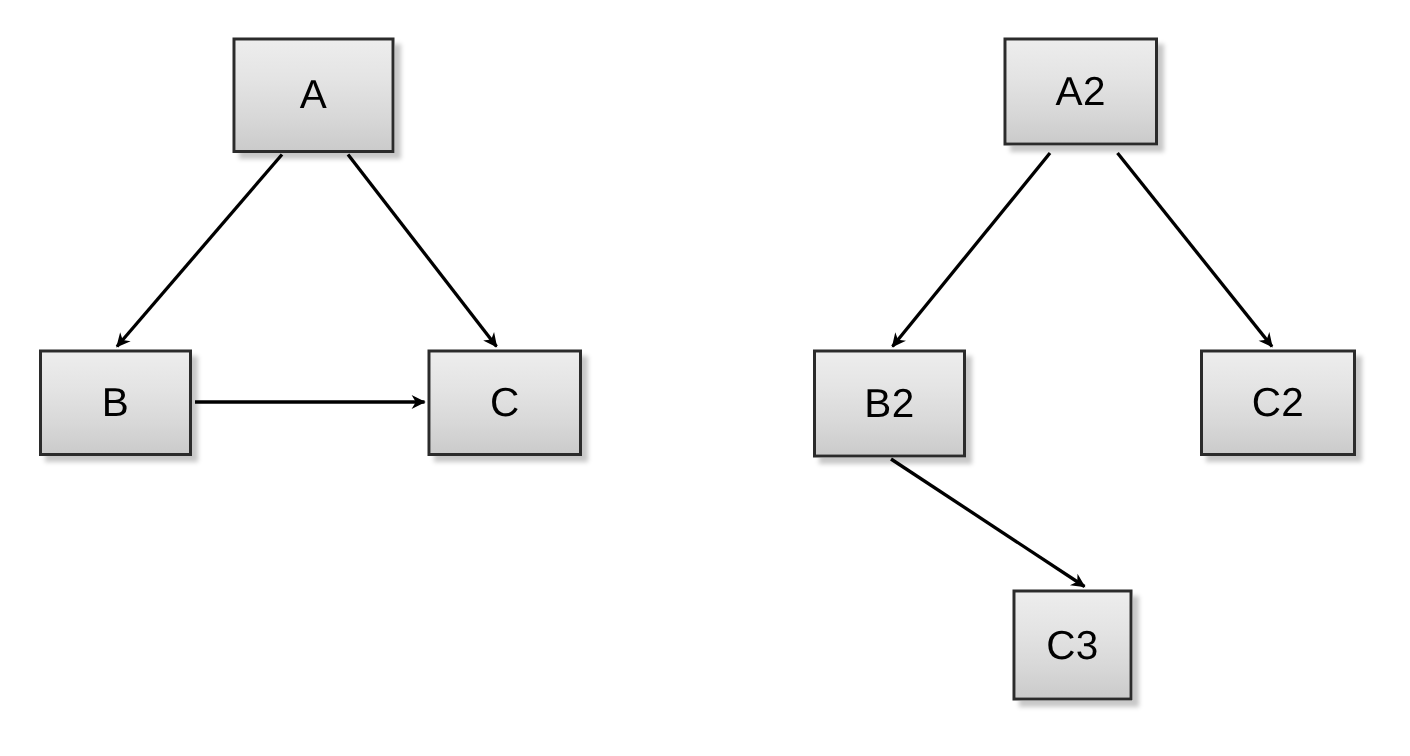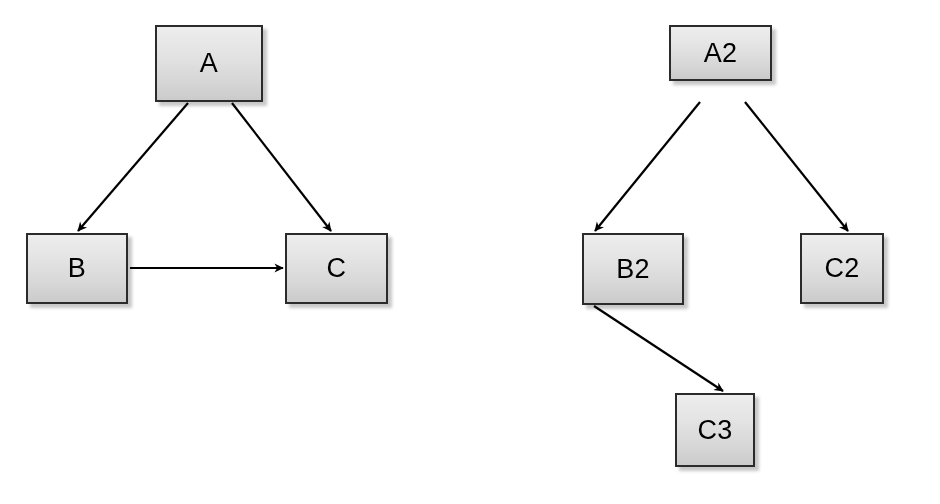--- a/index.html
+++ b/index.html
@@ -72,27 +72,27 @@
   <div id="nodes">
       <div class="node" style="left: 155px; top: 25px; width: 108px; height: 77px;">
         <span class="node-label">A</span>
       </div>
       <div class="node" style="left: 26px; top: 233px; width: 102px; height: 71px;">
         <span class="node-label">B</span>
       </div>
       <div class="node" style="left: 285px; top: 233px; width: 103px; height: 71px;">
         <span class="node-label">C</span>
       </div>
-      <div class="node" style="left: 669px; top: 25px; width: 103px; height: 56px; text-align: right;">
+      <div class="node" style="left: 669px; top: 25px; width: 103px; height: 72px; text-align: right;">
         <span class="node-label">A2</span>
       </div>
-      <div class="node" style="left: 542px; top: 233px; width: 102px; height: 72px; margin-left: 40px;">
+      <div class="node" style="left: 542px; top: 233px; width: 102px; height: 72px;">
         <span class="node-label">B2</span>
       </div>
-      <div class="node" style="left: 800px; top: 233px; width: 84px; height: 71px;">
+      <div class="node" style="left: 800px; top: 233px; width: 104px; height: 71px;">
         <span class="node-label">C2</span>
       </div>
       <div class="node" style="left: 675px; top: 393px; width: 80px; height: 74px;">
         <span class="node-label">C3</span>
       </div>
     </div>
 
 </div>
 
 </body></html>

